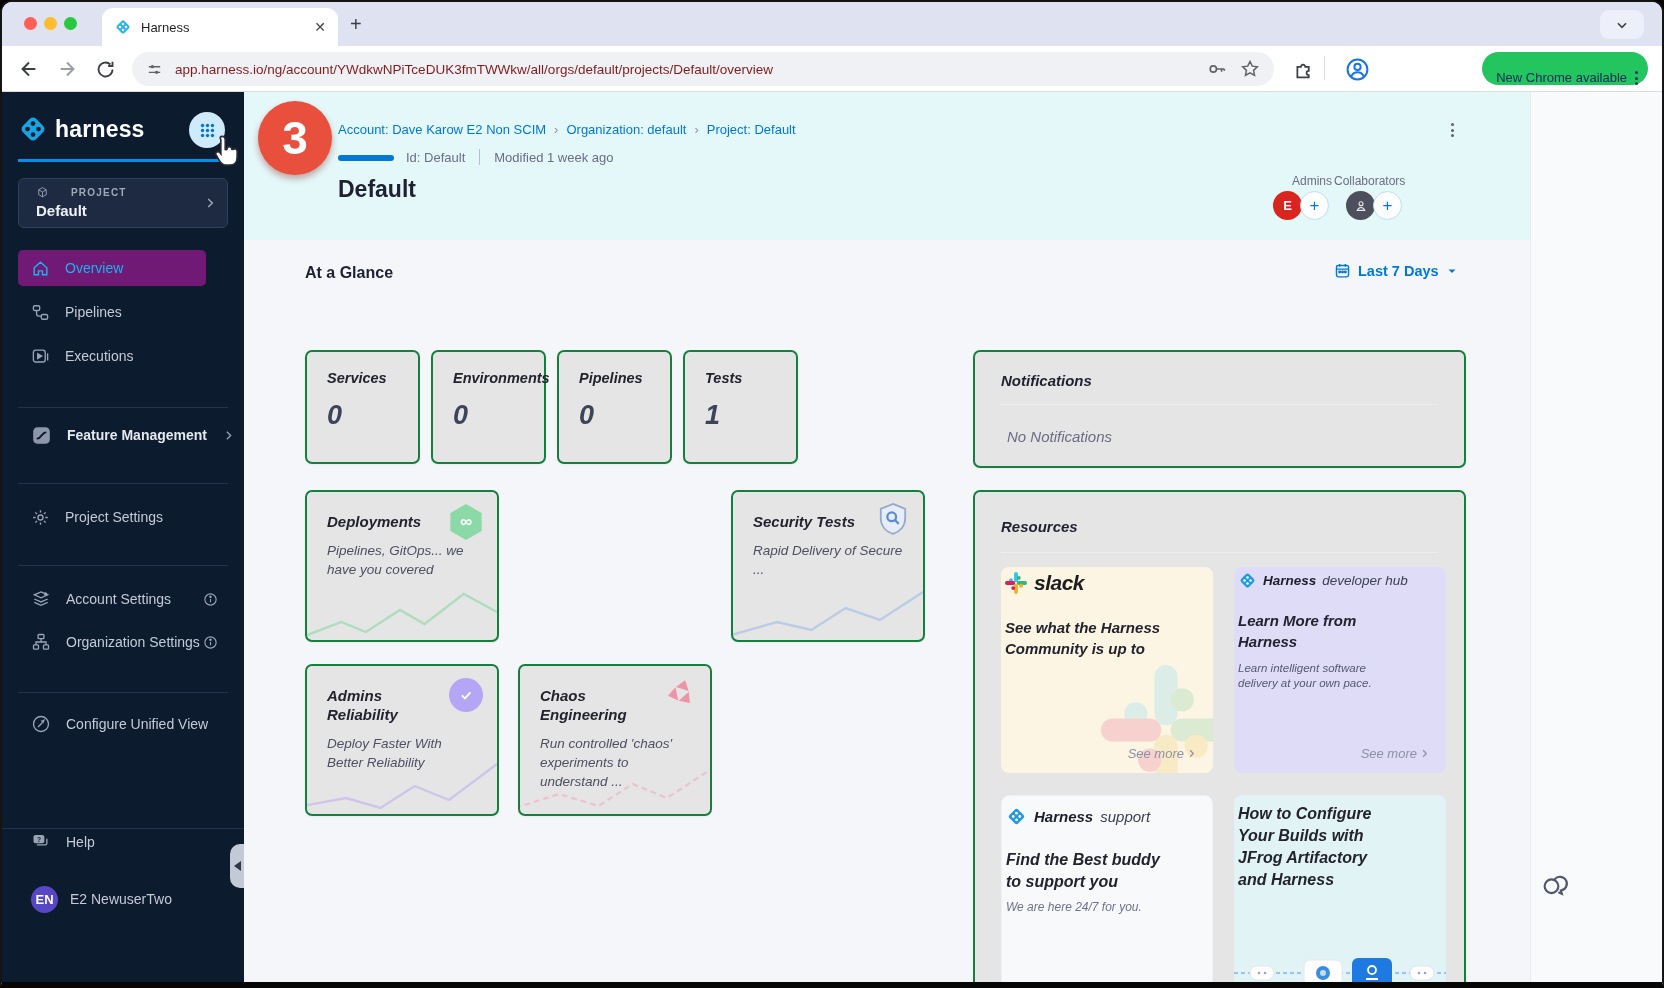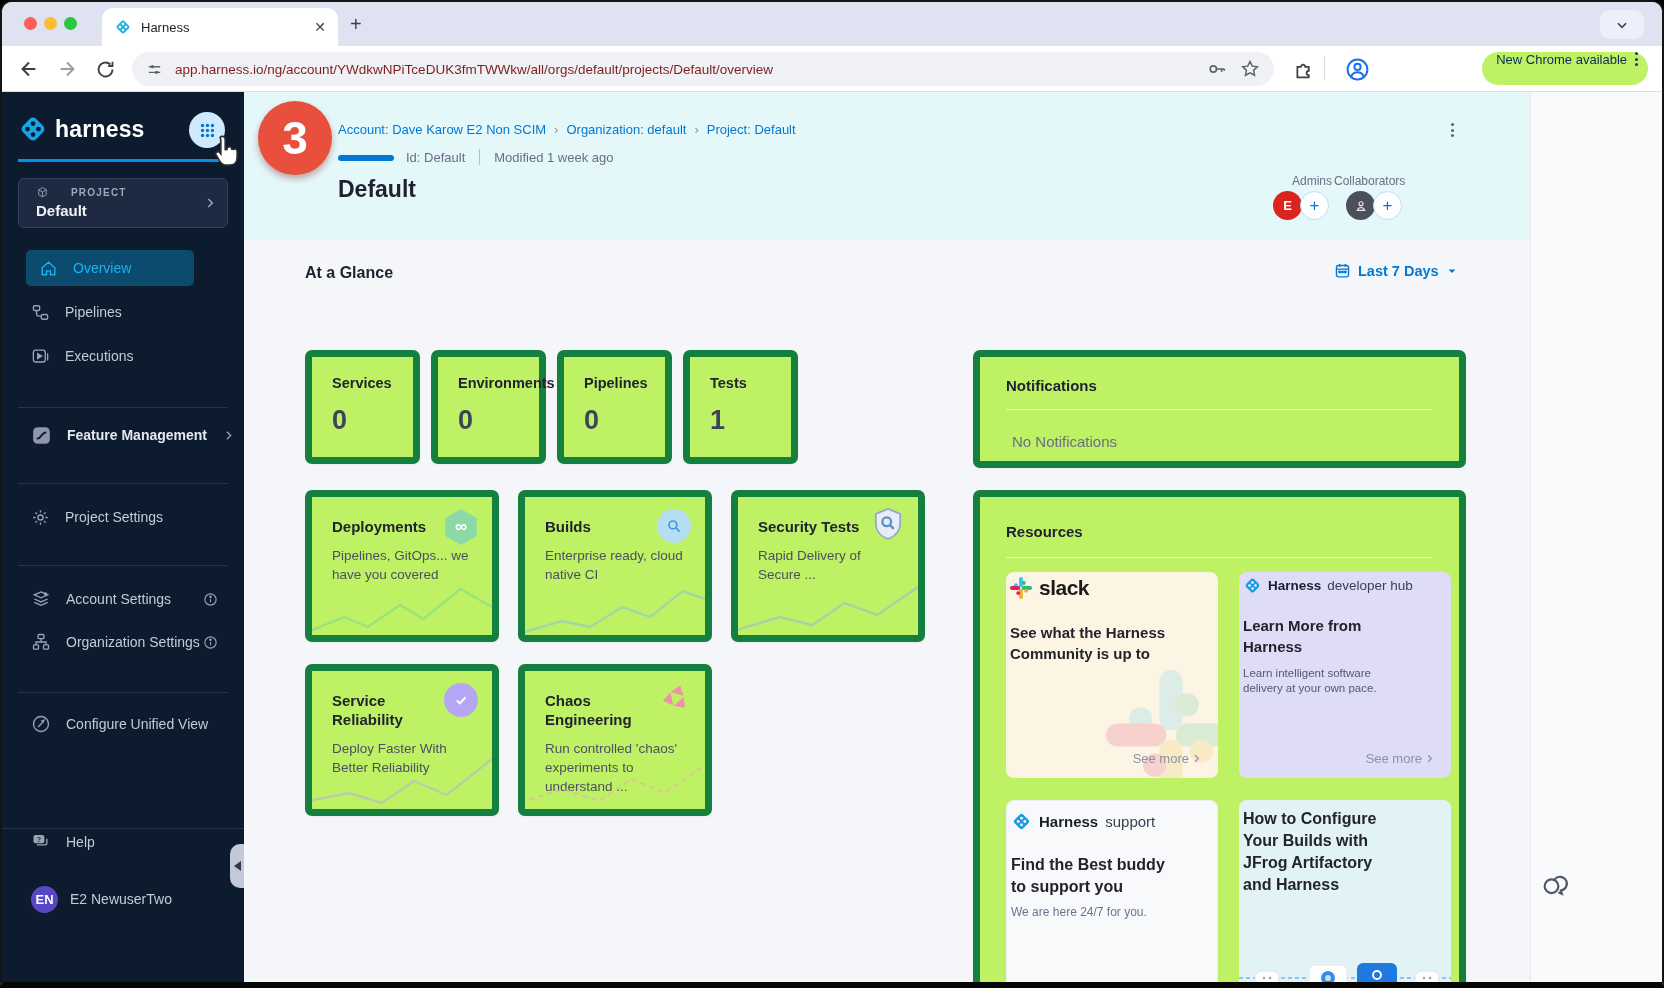--- a/index.html
+++ b/index.html
@@ -19,34 +19,34 @@
   .tab-close{font-size:14px;color:#444;cursor:default;}
   .newtab{position:absolute;left:348px;top:11px;font-size:20px;color:#3c4043;}
   .tabchev{position:absolute;right:18px;top:8px;width:44px;height:29px;background:#edf0fa;
     border-radius:9px;display:flex;align-items:center;justify-content:center;color:#3c4043;}
   .toolbar{position:absolute;left:0;top:44px;width:100%;height:46px;background:#fff;
     border-bottom:1px solid #dadce0;}
   .navic{position:absolute;top:54px;width:26px;height:26px;display:flex;align-items:center;justify-content:center;}
   .urlbar{position:absolute;left:130px;top:50px;width:1142px;height:34px;background:#eff1f4;
     border-radius:17px;display:flex;align-items:center;padding:0 14px;gap:12px;}
   .url{font-size:13.5px;color:#7f1d1d;flex:1;white-space:nowrap;overflow:hidden;}
-  .updatepill{position:absolute;right:14px;top:50px;height:33px;background:#bef264;border-radius:17px;
-    display:flex;align-items:flex-start;padding:0 10px 0 14px;gap:8px;}
+  .updatepill{position:absolute;right:14px;top:50px;height:33px;background:#22c55e;border-radius:17px;
+    display:flex;align-items:flex-end;padding:0 10px 0 14px;gap:8px;}
   .updatepill span{font-size:13px;color:#0a2a5c;}
   .kebab{display:inline-flex;flex-direction:column;gap:2.5px;}
   .kebab i{width:3px;height:3px;border-radius:50%;background:#1f3a63;display:block;}
 
   
   .page{position:absolute;left:0;top:90px;width:1660px;height:890px;background:#f4f6f9;}
 
   
   .sidebar{position:absolute;left:0;top:0;width:242px;height:100%;background:#0c1b2e;overflow:hidden;}
   .navitem{position:absolute;left:0;width:242px;height:36px;display:flex;align-items:center;
     padding-left:29px;gap:15px;color:#c4cad6;font-size:14px;}
-  .navitem.active{left:24px;width:168px;padding-left:13px;background:#0c4a6e;border-radius:5px;color:#18b4ef;}
+  .navitem.active{left:16px;width:188px;padding-left:13px;background:#701a75;border-radius:5px;color:#18b4ef;}
   .sdiv{position:absolute;left:16px;width:210px;height:1px;background:#24344f;}
   .projcard{position:absolute;left:16px;top:86px;width:210px;height:50px;background:#1d2a42;
     border:1px solid #31405c;border-radius:6px;padding:7px 10px 0 17px;}
   .handle{position:absolute;left:228px;top:752px;width:14px;height:44px;background:#c3c9d6;
     border-radius:10px 0 0 10px;display:flex;align-items:center;justify-content:center;}
   .handle i{width:0;height:0;border-top:5px solid transparent;border-bottom:5px solid transparent;
     border-right:7px solid #30374b;}
 
   
   .hero{position:absolute;left:242px;top:0;width:1286px;height:148px;background:#e4f7f9;}
@@ -56,22 +56,22 @@
   .metatext{font-size:13px;color:#6b6d85;}
   .htitle{position:absolute;left:94px;top:84px;font-size:23px;font-weight:bold;color:#1f2030;}
   .avlbl{font-size:12px;color:#6b6d85;}
   .avatar{width:29px;height:29px;border-radius:50%;display:flex;align-items:center;justify-content:center;}
   .plusbtn{width:29px;height:29px;border-radius:50%;background:#fdfeff;border:1.5px solid #bedef5;
     color:#0278d5;font-size:17px;display:flex;align-items:center;justify-content:center;margin-left:-2px;}
 
   
   .content{position:absolute;left:242px;top:148px;width:1286px;height:742px;}
   .sechead{font-size:16px;font-weight:bold;color:#1f2030;}
-  .card{position:absolute;background:#bef264;border:7px solid #15803d;border-radius:7px;
-    box-shadow:0 1px 2px rgba(40,41,61,.05);}
+  .card{position:absolute;background:#e5e5e5;border:2px solid #15803d;border-radius:7px;
+    box-shadow:0 1px 2px rgba(40,41,61,.05);font-style:italic;}
   .statlbl{font-size:14.5px;font-weight:bold;color:#22232e;}
   .statval{font-size:27px;font-weight:bold;color:#3d4358;margin-top:14px;}
   .modtitle{font-size:15px;font-weight:bold;color:#22232e;line-height:19px;}
   .moddesc{font-size:13.5px;color:#4d4f63;line-height:19px;margin-top:10px;}
   .spark{position:absolute;left:0;bottom:0;width:100%;height:58px;opacity:.5;}
   .paneltitle{font-size:15px;font-weight:bold;color:#1f2030;}
   .pdiv{position:absolute;left:26px;right:26px;height:1px;background:#eceef2;}
   .rescard{position:absolute;width:212px;height:206px;border-radius:8px;overflow:hidden;padding:4px;}
   .seemore{position:absolute;right:16px;bottom:12px;font-size:13px;color:#8e90a6;display:flex;align-items:center;gap:2px;}
   .brandbold{font-size:13.5px;font-weight:bold;color:#1d1e2c;}
@@ -401,49 +401,35 @@
       <div class="card" style="left:61px;top:250px;width:194px;height:152px;padding:20px;overflow:hidden">
         <div class="modtitle">Deployments</div>
         <div class="moddesc">Pipelines, GitOps... we have you covered</div>
         <div class="abs" style="right:14px;top:12px;width:34px;height:36px;background:#8ad9a6;display:flex;align-items:center;
           justify-content:center;color:#fff;font-size:17px;font-weight:bold;
           clip-path:polygon(50% 0,96% 25%,96% 75%,50% 100%,4% 75%,4% 25%)">∞</div>
         <svg class="spark" viewBox="0 0 194 58" preserveAspectRatio="none">
           <polyline points="-5,55 35,40 60,50 95,28 120,42 160,12 194,30" fill="none" stroke="#74d595" stroke-width="2.4"></polyline>
           </svg>
       </div>
-      <div class="card" style="left:274px;top:250px;width:194px;height:152px;padding:20px;overflow:hidden">
-        <div class="modtitle">Builds</div>
-        <div class="moddesc">Enterprise ready, cloud native CI</div>
-        <div class="abs" style="right:14px;top:12px;width:34px;height:34px;border-radius:50%;background:#b5def5;
-          display:flex;align-items:center;justify-content:center">
-          <svg width="18" height="18" viewBox="0 0 24 24" fill="none" stroke="#3e9ad6" stroke-width="2.2">
-            <circle cx="10.5" cy="10.5" r="5.2"></circle>
-              <line x1="14.5" y1="14.5" x2="19.5" y2="19.5"></line>
-            </svg>
-        </div>
-        <svg class="spark" viewBox="0 0 194 58" preserveAspectRatio="none">
-          <polyline points="-5,56 40,44 70,50 105,30 135,40 170,14 194,22" fill="none" stroke="#86bdea" stroke-width="2.4"></polyline>
-          </svg>
-      </div>
       <div class="card" style="left:487px;top:250px;width:194px;height:152px;padding:20px;overflow:hidden">
         <div class="modtitle">Security Tests</div>
         <div class="moddesc">Rapid Delivery of Secure ...</div>
         <svg class="abs" style="right:14px;top:10px" width="32" height="36" viewBox="0 0 24 28">
           <path d="M12 1.5l9.5 3.8v7c0 6.6-4.1 10.9-9.5 12.5C6.6 23.2 2.5 18.9 2.5 12.3v-7z" fill="#e6edf7" stroke="#97a8c8" stroke-width="1.4"></path>
           <circle cx="11" cy="11.5" r="3.4" fill="none" stroke="#5f8ccc" stroke-width="1.8"></circle>
           <line x1="13.5" y1="14" x2="16.5" y2="17" stroke="#5f8ccc" stroke-width="1.8"></line>
           </svg>
         <svg class="spark" viewBox="0 0 194 58" preserveAspectRatio="none">
           <polyline points="-5,54 45,40 80,48 115,26 150,38 194,10" fill="none" stroke="#8fb4e8" stroke-width="2.4"></polyline>
           </svg>
       </div>
 
       <div class="card" style="left:61px;top:424px;width:194px;height:152px;padding:20px;overflow:hidden">
-        <div class="modtitle" style="width:120px">Service Reliability</div>
+        <div class="modtitle" style="width:120px">Admins Reliability</div>
         <div class="moddesc">Deploy Faster With Better Reliability</div>
         <div class="abs" style="right:14px;top:12px;width:34px;height:34px;border-radius:50%;background:#b4a6f4;
           display:flex;align-items:center;justify-content:center">
           <svg width="18" height="18" viewBox="0 0 24 24" fill="none" stroke="#fff" stroke-width="2.6">
             <polyline points="6.5 12.5 10.5 16.5 18 8.5"></polyline>
             </svg>
         </div>
         <svg class="spark" viewBox="0 0 194 58" preserveAspectRatio="none">
           <polyline points="-5,50 40,42 75,52 110,30 145,44 194,8" fill="none" stroke="#b7a6f0" stroke-width="2.4"></polyline>
           </svg>

